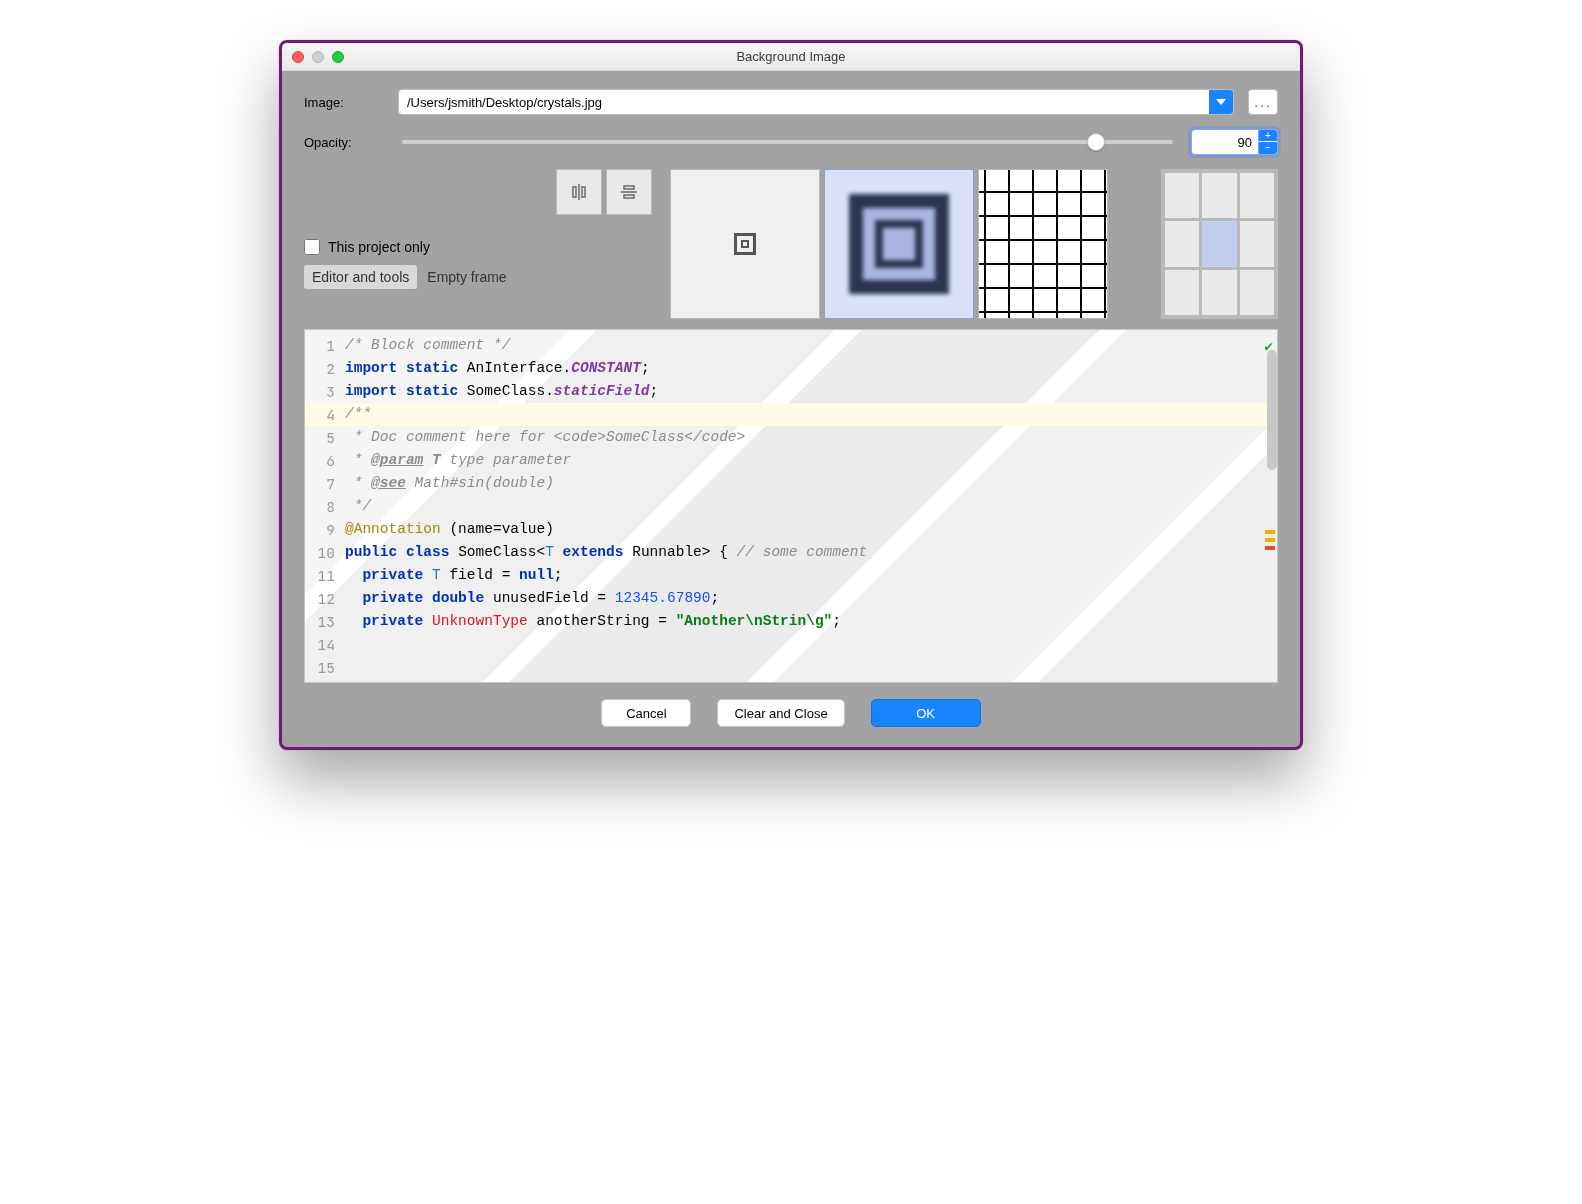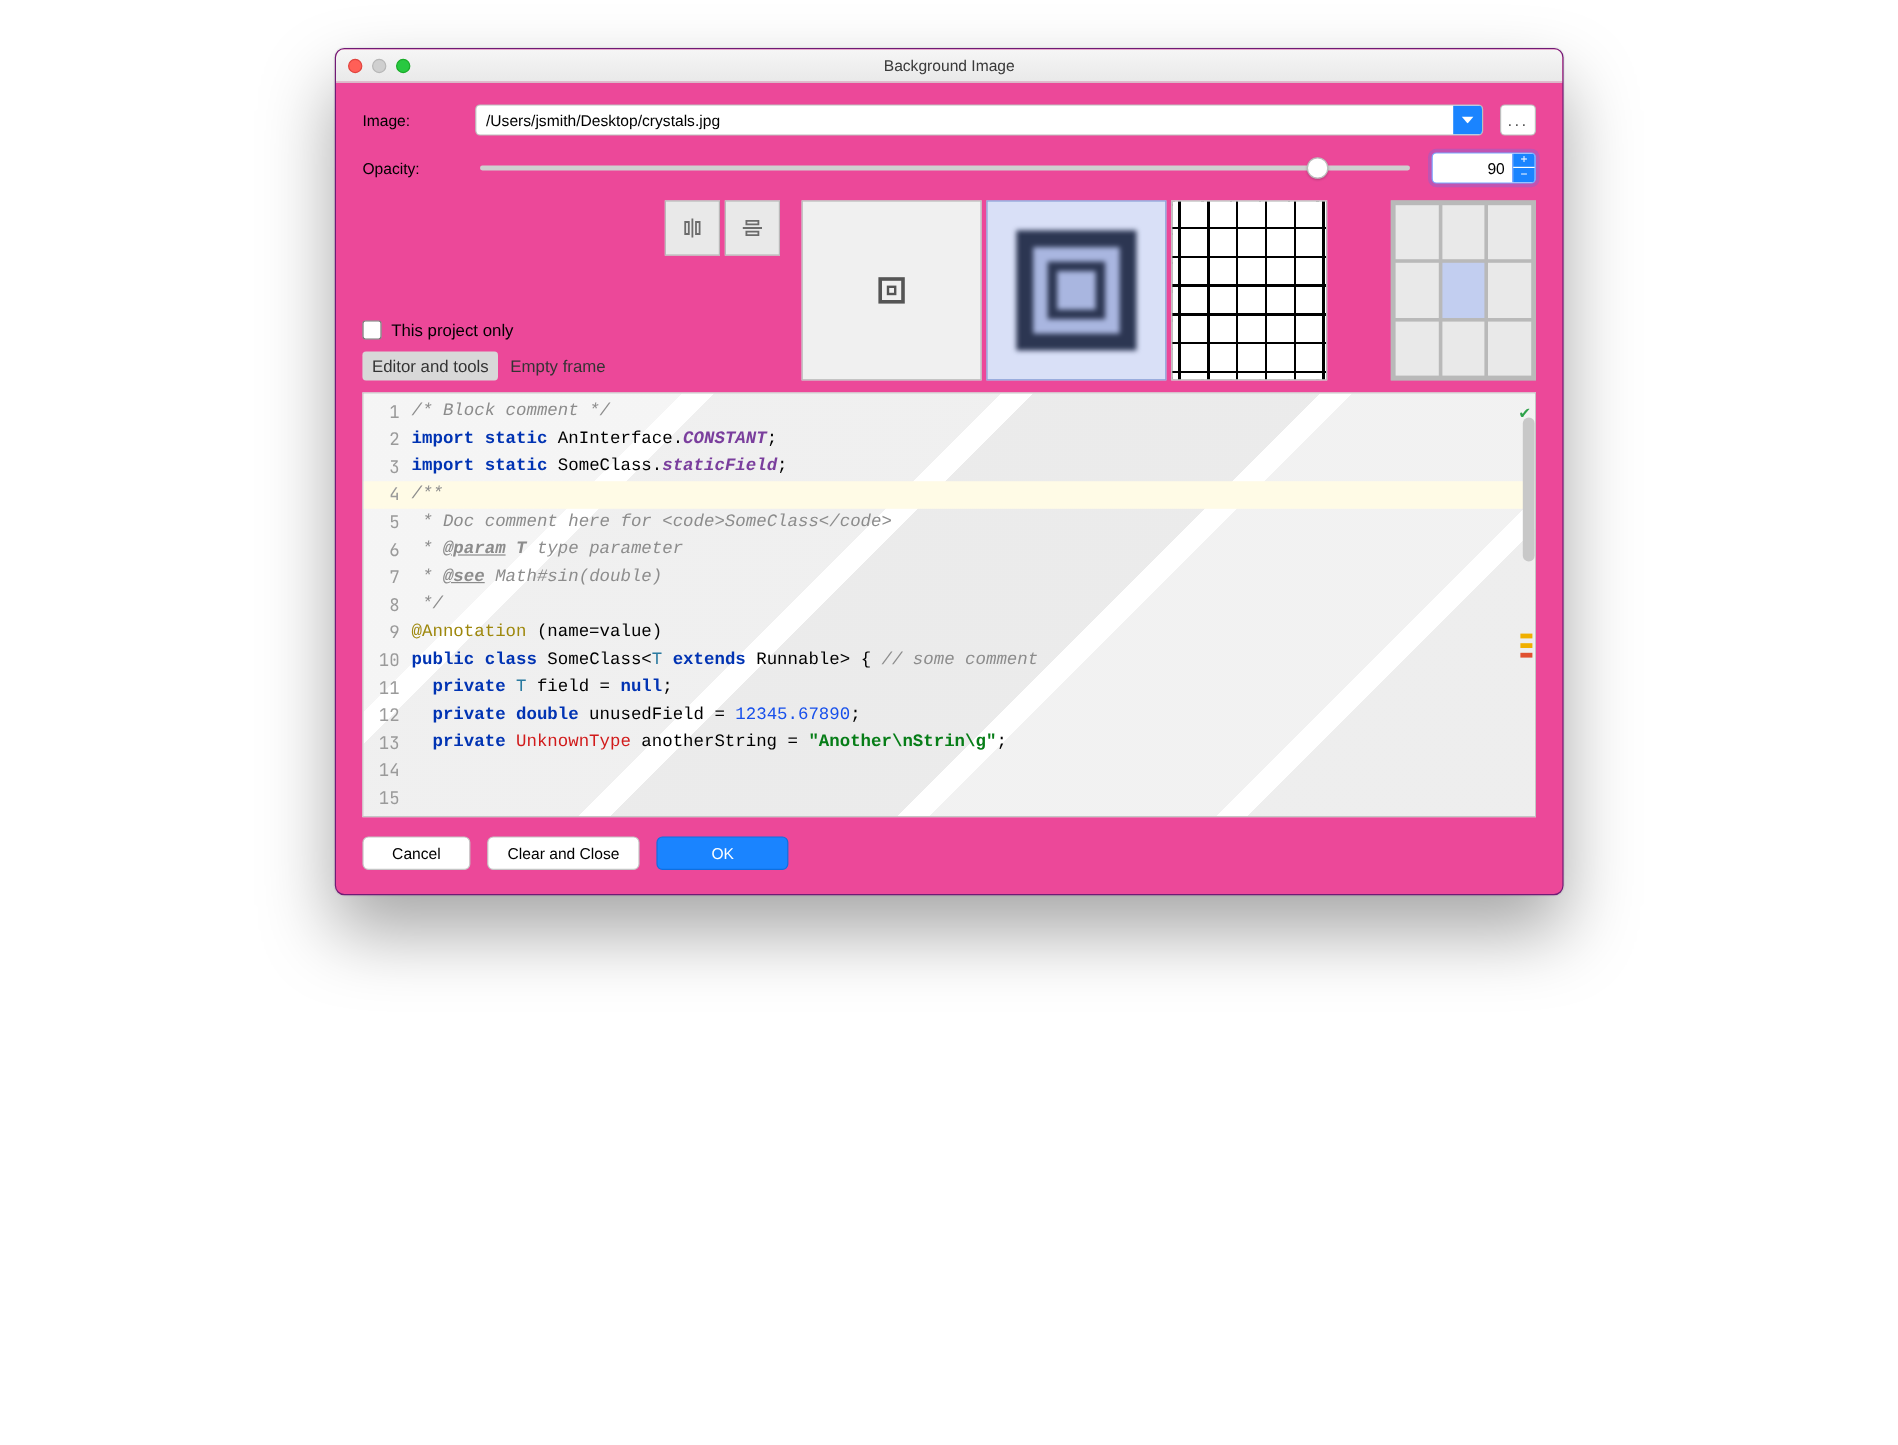--- a/index.html
+++ b/index.html
@@ -8,23 +8,23 @@
     font-family: -apple-system, "Helvetica Neue", Arial, sans-serif;
     font-size: 13px;
     background: #fff;
     display: flex;
     align-items: flex-start;
     justify-content: center;
     padding: 40px;
   }
   .window {
     width: 1024px;
-    background: #ec4899;
+    background: #a3a3a3;
     border-radius: 8px;
-    border: 1px solid #701a75;
+    border: 3px solid #701a75;
     box-shadow: 0 30px 60px rgba(0,0,0,.35), 0 0 0 1px rgba(0,0,0,.05);
     overflow: hidden;
   }
   .titlebar {
     height: 28px;
     background: linear-gradient(#f6f6f6,#e9e9e9);
     border-bottom: 1px solid #d5d5d5;
     display: flex;
     align-items: center;
     padding: 0 10px;
@@ -46,21 +46,21 @@
   .browse { width:30px; height:26px; border:1px solid #bdbdbd; border-radius:4px; background:#fff; display:flex; align-items:center; justify-content:center; font-size:14px; letter-spacing:2px; color:#555; }
   .slider-wrap { flex:1; display:flex; align-items:center; padding:0 4px; }
   .slider { flex:1; height:4px; background:#cfcfcf; border-radius:2px; position:relative; }
   .slider .thumb { position:absolute; top:50%; left:90%; transform:translate(-50%,-50%); width:18px; height:18px; background:#fff; border:1px solid #bbb; border-radius:50%; box-shadow:0 1px 2px rgba(0,0,0,.2); }
   .spin { display:flex; align-items:center; height:26px; border:1px solid #7aa7ff; border-radius:4px; background:#fff; box-shadow:0 0 0 3px rgba(60,120,255,.25); overflow:hidden; }
   .spin input { width:66px; border:0; text-align:right; padding:0 6px; font-size:13px; outline:none; }
   .spin .bts { display:flex; flex-direction:column; border-left:1px solid #7aa7ff; }
   .spin .bts div { width:18px; height:12px; background:#1a84ff; color:#fff; font-size:10px; line-height:12px; text-align:center; cursor:pointer; }
   .spin .bts div:first-child { border-bottom:1px solid #fff; }
 
-  .midrow { display:flex; align-items:flex-end; gap:18px; margin-top:4px; }
+  .midrow { display:flex; align-items:center; gap:18px; margin-top:4px; }
   .leftcol { flex:0 0 230px; display:flex; flex-direction:column; gap:10px; padding-top:40px; }
   .flipbtns { display:flex; gap:4px; align-self:flex-start; margin-left:4px; }
   .iconbtn { width:46px; height:46px; border:1px solid #b9b9b9; background:#e9e9e9; display:flex; align-items:center; justify-content:center; color:#6b6b6b; }
   .iconbtn svg{stroke:#6b6b6b;fill:none;stroke-width:1.5;}
 
   .check { display:flex; align-items:center; gap:8px; font-size:14px; }
   .check input { width:16px; height:16px; }
 
   .tabs { display:flex; gap:2px; }
   .tab { padding:4px 8px; font-size:14px; color:#333; border-radius:3px; }
@@ -116,21 +116,21 @@
   .fn{color:#7a3e9d;font-style:italic;font-weight:bold;}
   .ty{color:#267f99;}
   .er{color:#d11b1b;}
   .doc{color:#8c8c8c;font-style:italic;}
   .doctag{color:#8c8c8c;font-style:italic;font-weight:bold;text-decoration:underline;}
   .minimap{position:absolute;right:0;top:0;bottom:0;width:14px;}
   .minimap .mk{position:absolute;right:2px;width:10px;height:4px;}
   .check-ic{position:absolute;top:4px;right:4px;color:#2fa24b;font-weight:bold;}
   .scroll{position:absolute;right:0;top:20px;width:10px;height:120px;background:#c8c8c8;border-radius:5px;}
 
-  .footer { display:flex; justify-content:flex-start; gap:14px; padding:16px 22px 20px; }
+  .footer { display:flex; justify-content:center; gap:26px; padding:16px 22px 20px; }
   .btn { min-width:90px; height:28px; border:1px solid #c5c5c5; background:#fff; border-radius:5px; font-size:13px; padding:0 16px; color:#000; display:flex;align-items:center;justify-content:center; }
   .btn.primary { background:#1a84ff; border-color:#0f6fe0; color:#fff; min-width:110px; font-weight:500; }
 </style>
 </head>
 <body>
 
 <div class="window">
   <div class="titlebar">
     <div class="traffic">
       <div class="dot red"></div>

